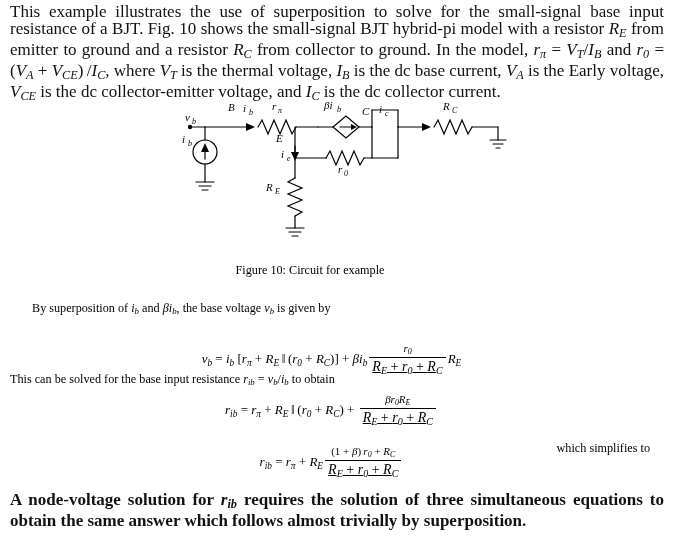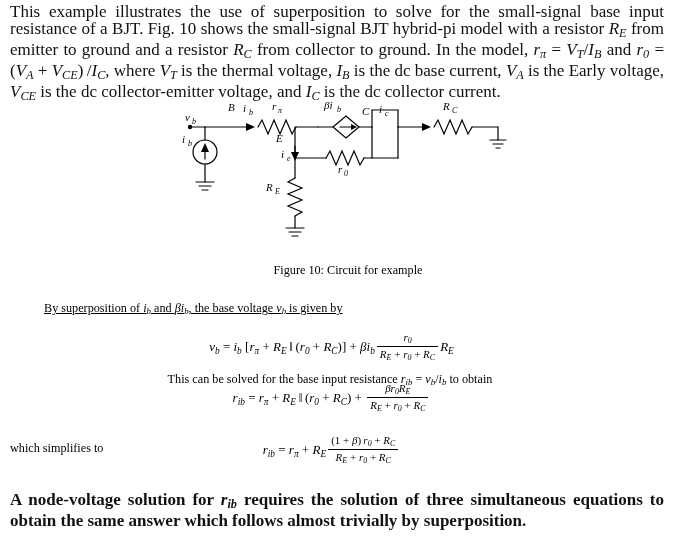--- a/index.html
+++ b/index.html
@@ -46,62 +46,62 @@
     width: 674px;
     height: 150px;
   }
   .figcaption {
     position: absolute;
     left: 0;
     top: 263px;
     width: 620px;
     text-align: center;
     font-size: 12.2px;
-    padding-left: 38px;
   }
   .body-line {
     position: absolute;
     font-size: 12.2px;
     line-height: 16.6px;
   }
-  .sup-line { left: 44px; top: 300px; width: 620px; text-decoration: underline; }
-  .solve-line { left: 10px; top: 371px; width: 640px; text-align: center; }
-  .simp-line { left: 10px; top: 440px; width: 640px; }
+  .sup-line { left: 32px; top: 300px; width: 620px; }
+  .solve-line { left: 10px; top: 371px; width: 640px; }
+  .simp-line { left: 10px; top: 440px; width: 640px; text-align: right; }
   .node-line { left: 10px; top: 492px; width: 654px; text-align: justify; font-weight: bold; }
 
   .eq {
     position: absolute;
     width: 663px;
     text-align: center;
     font-size: 13px;
   }
   .eq1 { top: 327px; }
   .eq2 { top: 378px; }
   .eq3 { top: 430px; }
 
   .frac {
     display: inline-block;
     vertical-align: middle;
     text-align: center;
-    margin: 5px 2px;
+    margin: 16px 2px;
     position: relative;
     top: -0.1em;
   }
   .frac .num {
     display: block;
     font-size: 11px;
     padding: 0 3px;
     border-bottom: 1px solid #000;
     line-height: 1.25;
   }
   .frac .den {
     display: block;
-    font-size: 11px;
+    font-size: 14px;
     padding: 0 3px;
     line-height: 1.3;
+    text-decoration: underline;
   }
   .mathi { font-style: italic; }
   svg { display: block; }
 </style>
 </head>
 <body>
 
 <div class="page">
 
   <div class="para intro">

